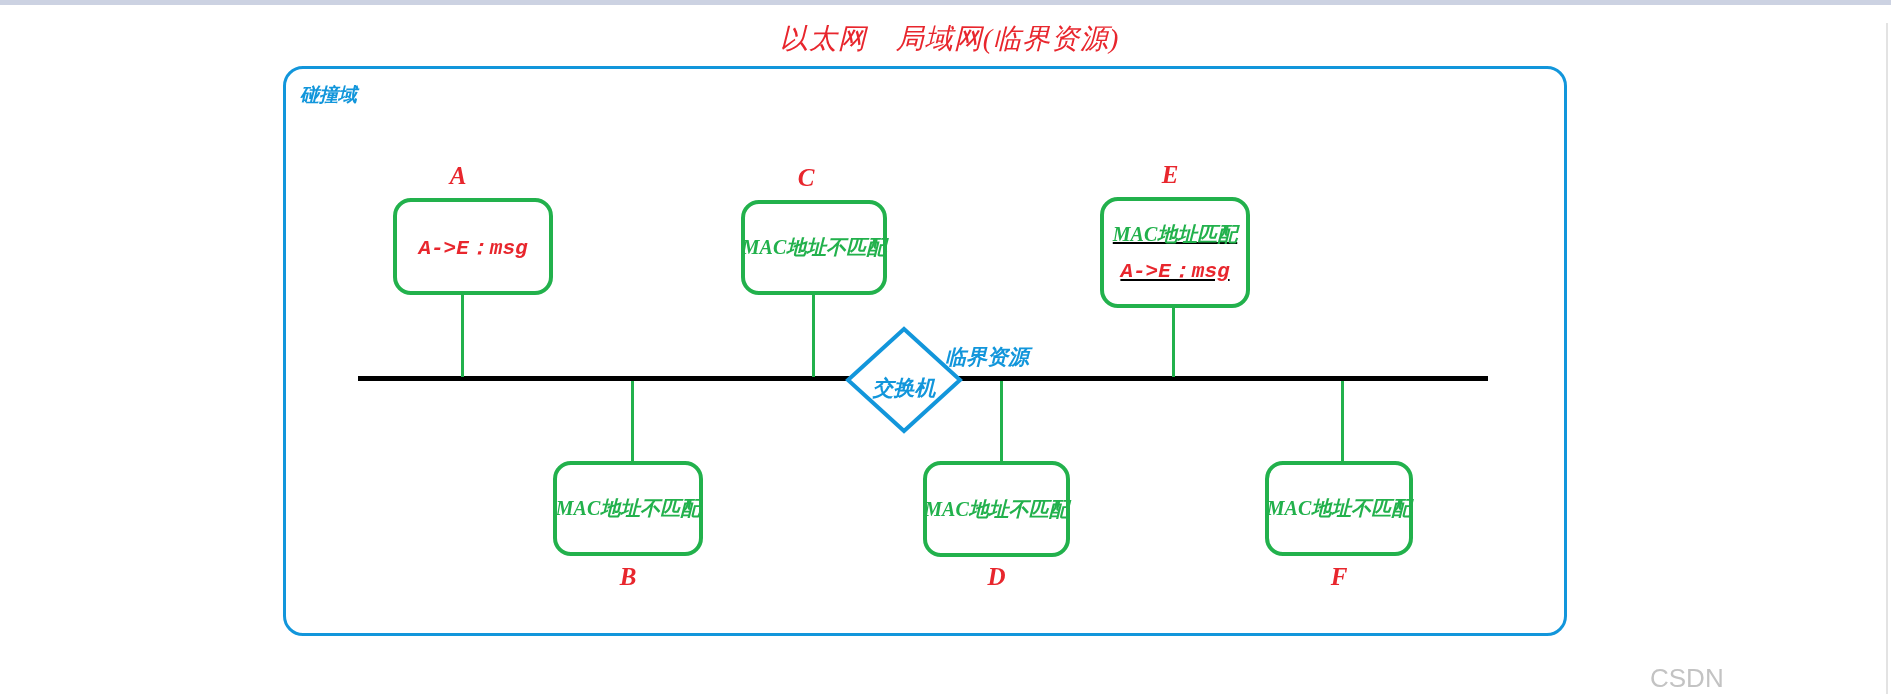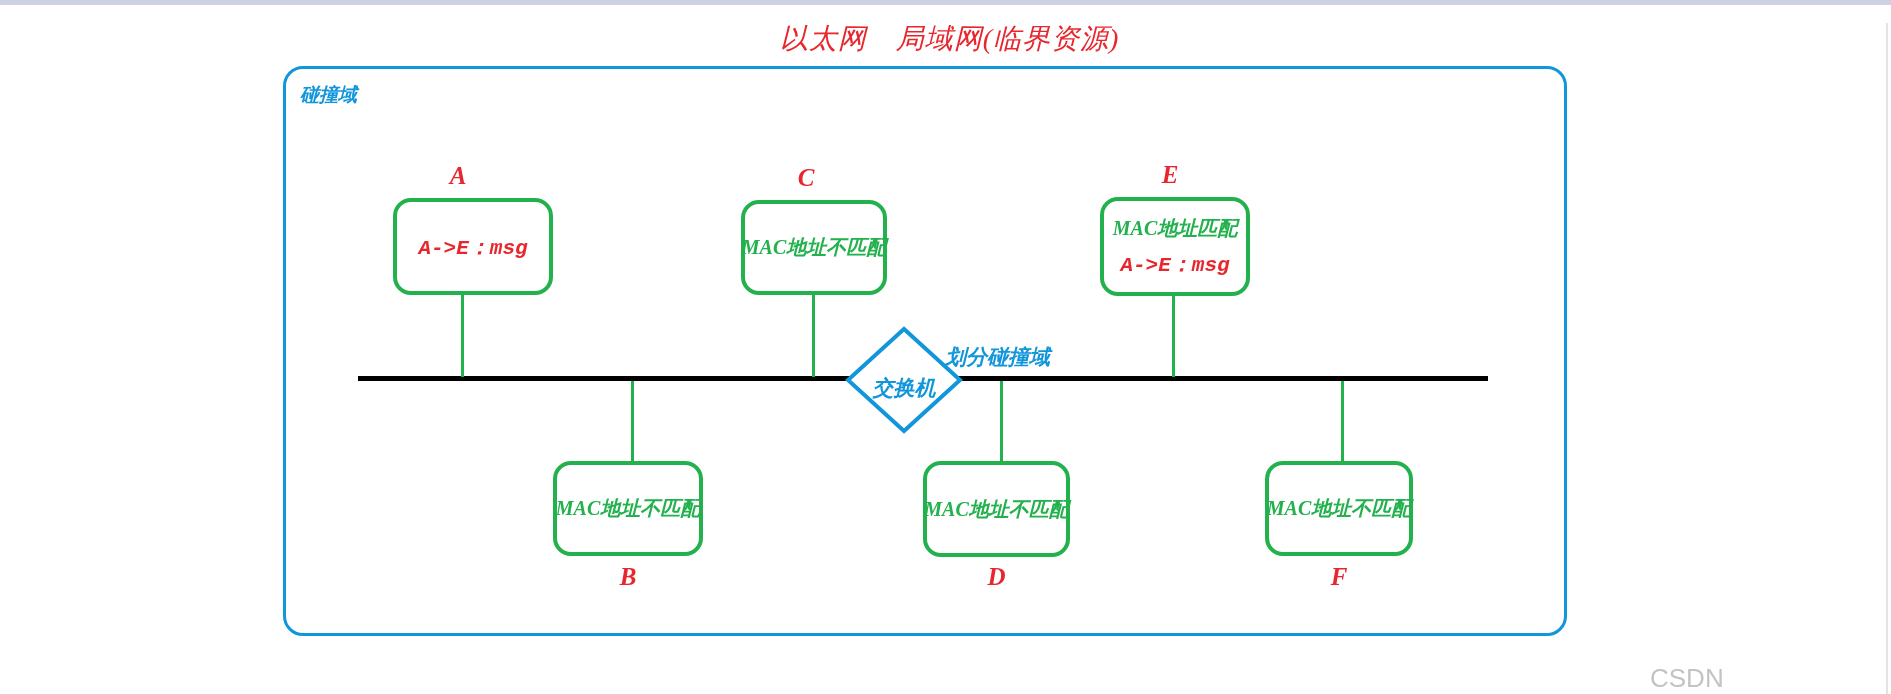--- a/index.html
+++ b/index.html
@@ -39,21 +39,21 @@
   .node{
     position:absolute;
     border:4px solid #22b14c;border-radius:18px;
     box-sizing:border-box;
     background:#ffffff;
     display:flex;flex-direction:column;align-items:center;justify-content:center;
     gap:8px;
   }
   .node-a{left:393px;top:198px;width:160px;height:97px;}
   .node-c{left:741px;top:200px;width:146px;height:95px;}
-  .node-e{left:1100px;top:197px;width:150px;height:99px;}
+  .node-e{left:1100px;top:197px;width:150px;height:111px;text-decoration:underline;}
   .node-b{left:553px;top:461px;width:150px;height:95px;}
   .node-d{left:923px;top:461px;width:147px;height:96px;}
   .node-f{left:1265px;top:461px;width:148px;height:95px;}
   .node-line{
     font-style:italic;font-weight:bold;
     white-space:nowrap;
   }
   .line-red{
     color:#e8262d;
     font-family:"Liberation Mono", monospace;
@@ -151,21 +151,21 @@
   <div class="node-label label-e">E</div>
   <div class="node node-e">
     <span class="node-line line-green">MAC地址匹配</span>
     <span class="node-line line-red">A-&gt;E：msg</span>
   </div>
 
   <svg class="switch-svg" viewBox="0 0 130 114">
     <polygon points="8,57 64,6 120,57 64,108" fill="#ffffff" stroke="#1296db" stroke-width="4"></polygon>
   </svg>
   <div class="switch-label">交换机</div>
-  <div class="divide-label">划分碰撞域</div>
+  <div class="divide-label">临界资源</div>
 
   <div class="node node-b">
     <span class="node-line line-green">MAC地址不匹配</span>
   </div>
   <div class="node-label label-b">B</div>
 
   <div class="node node-d">
     <span class="node-line line-green">MAC地址不匹配</span>
   </div>
   <div class="node-label label-d">D</div>

